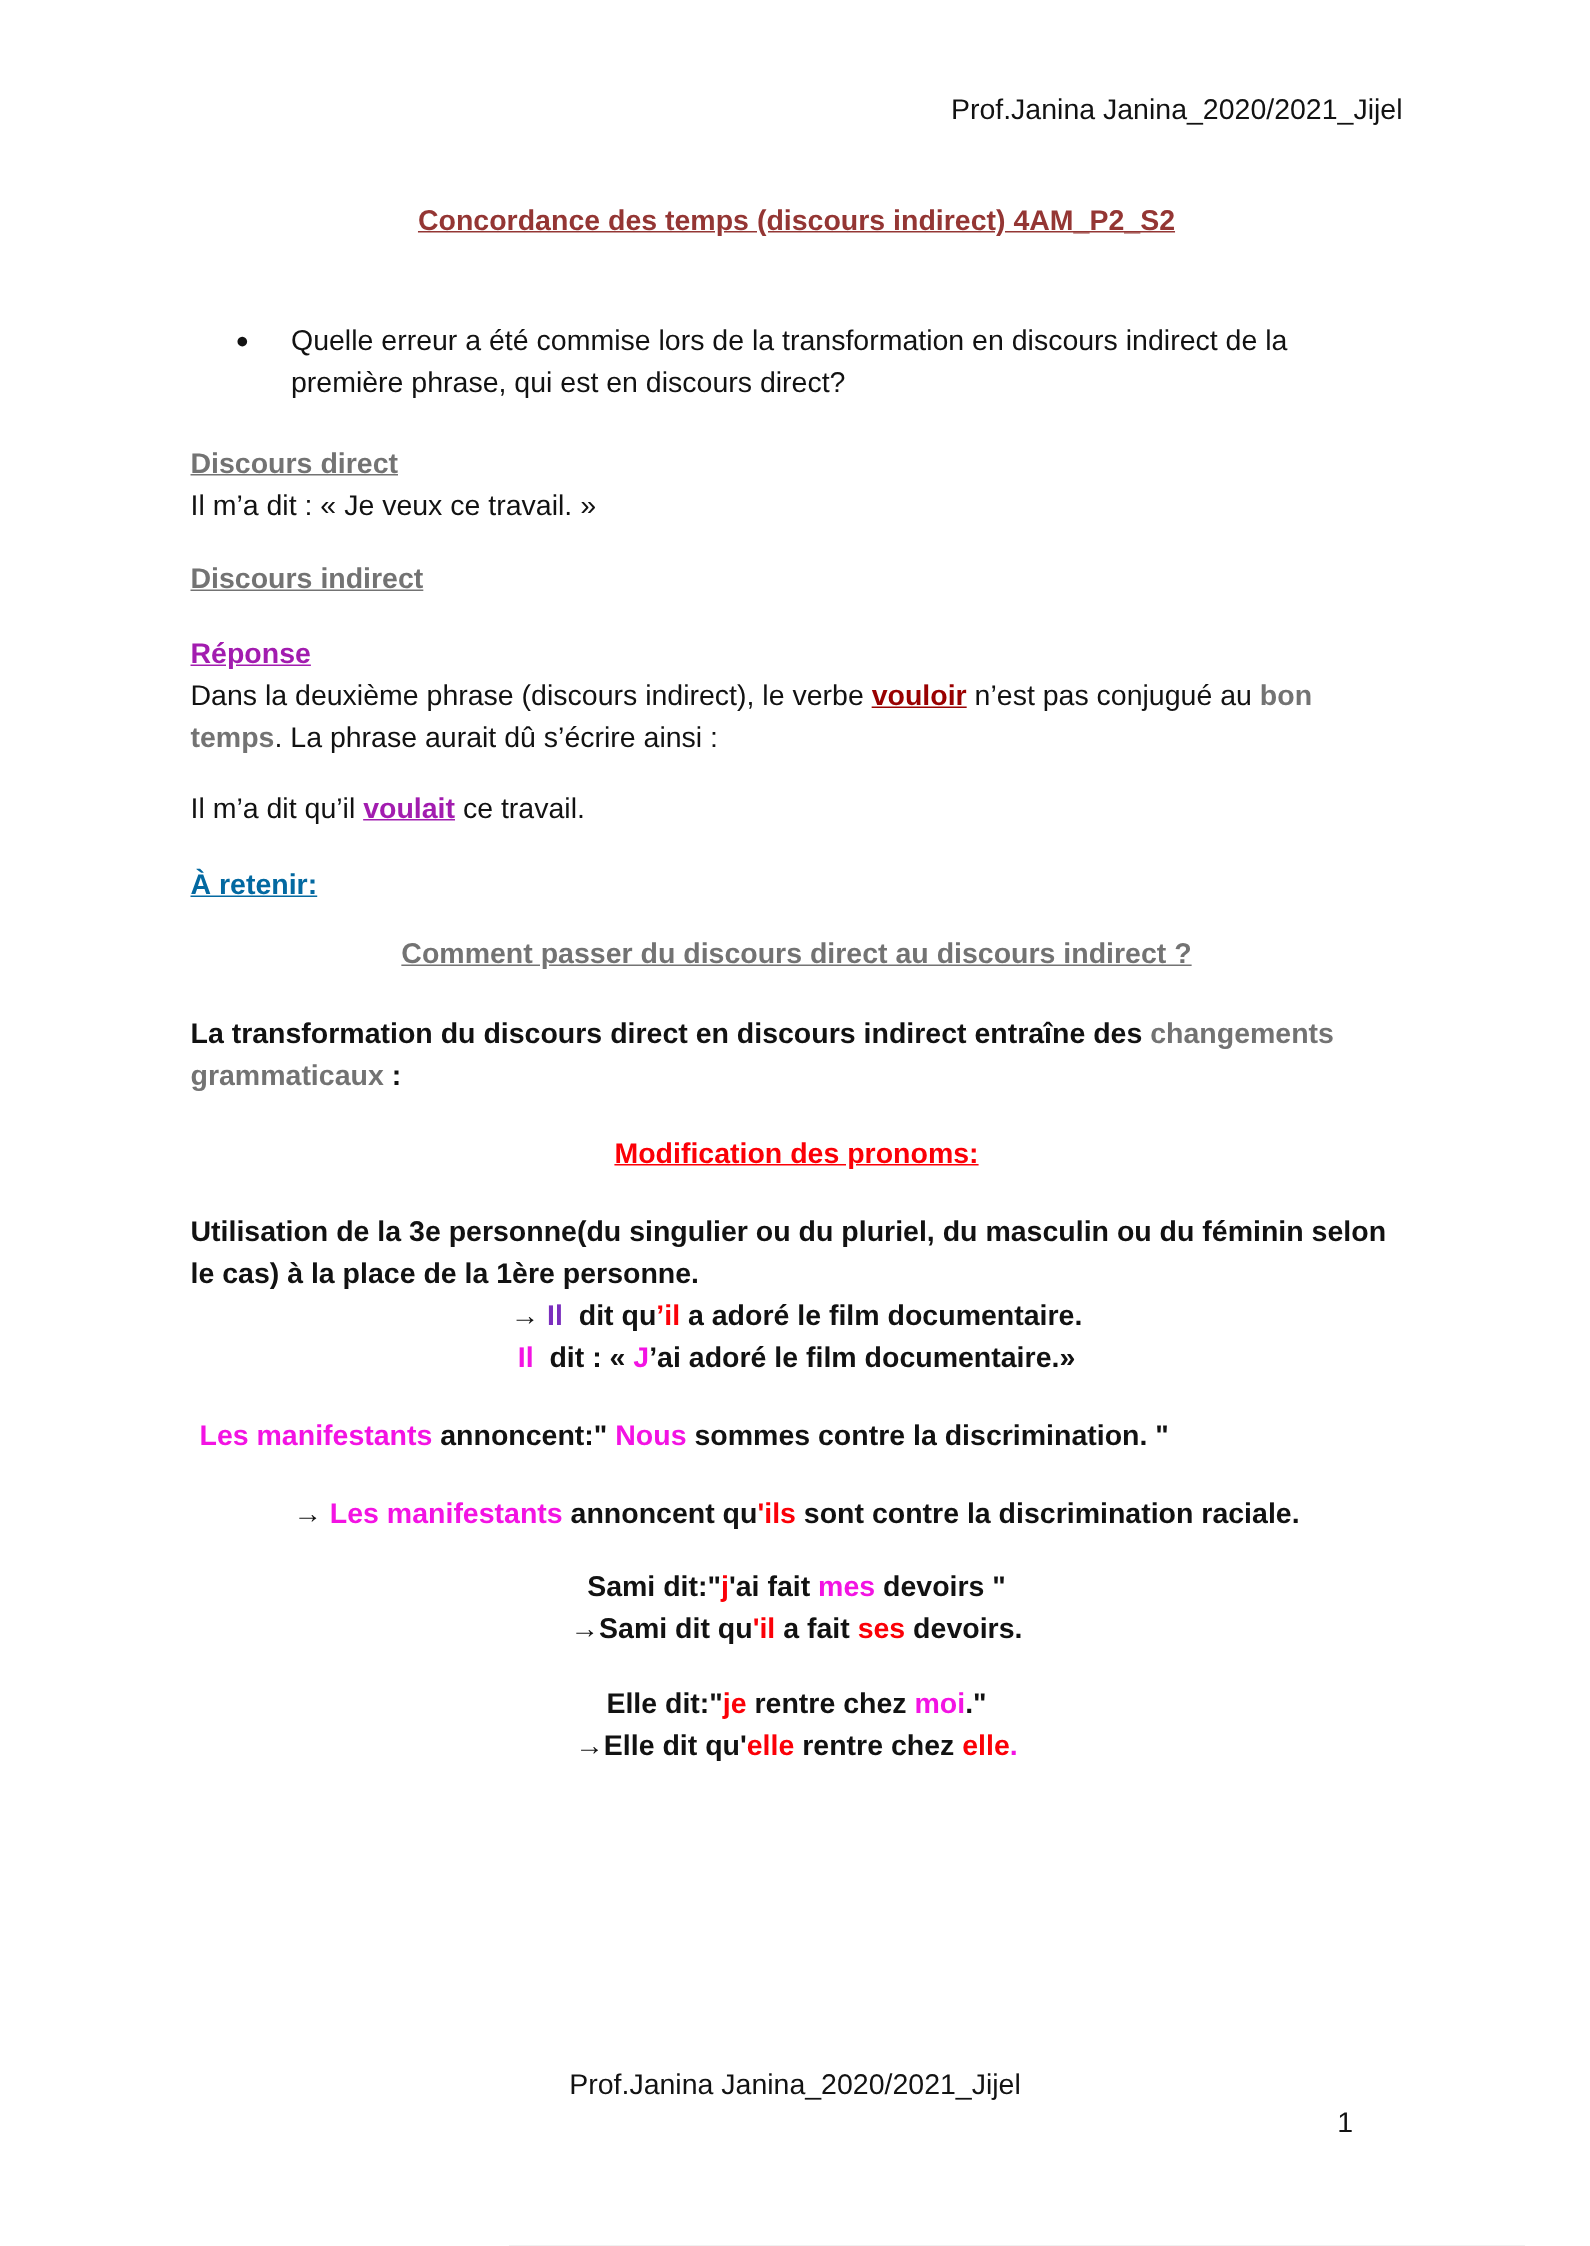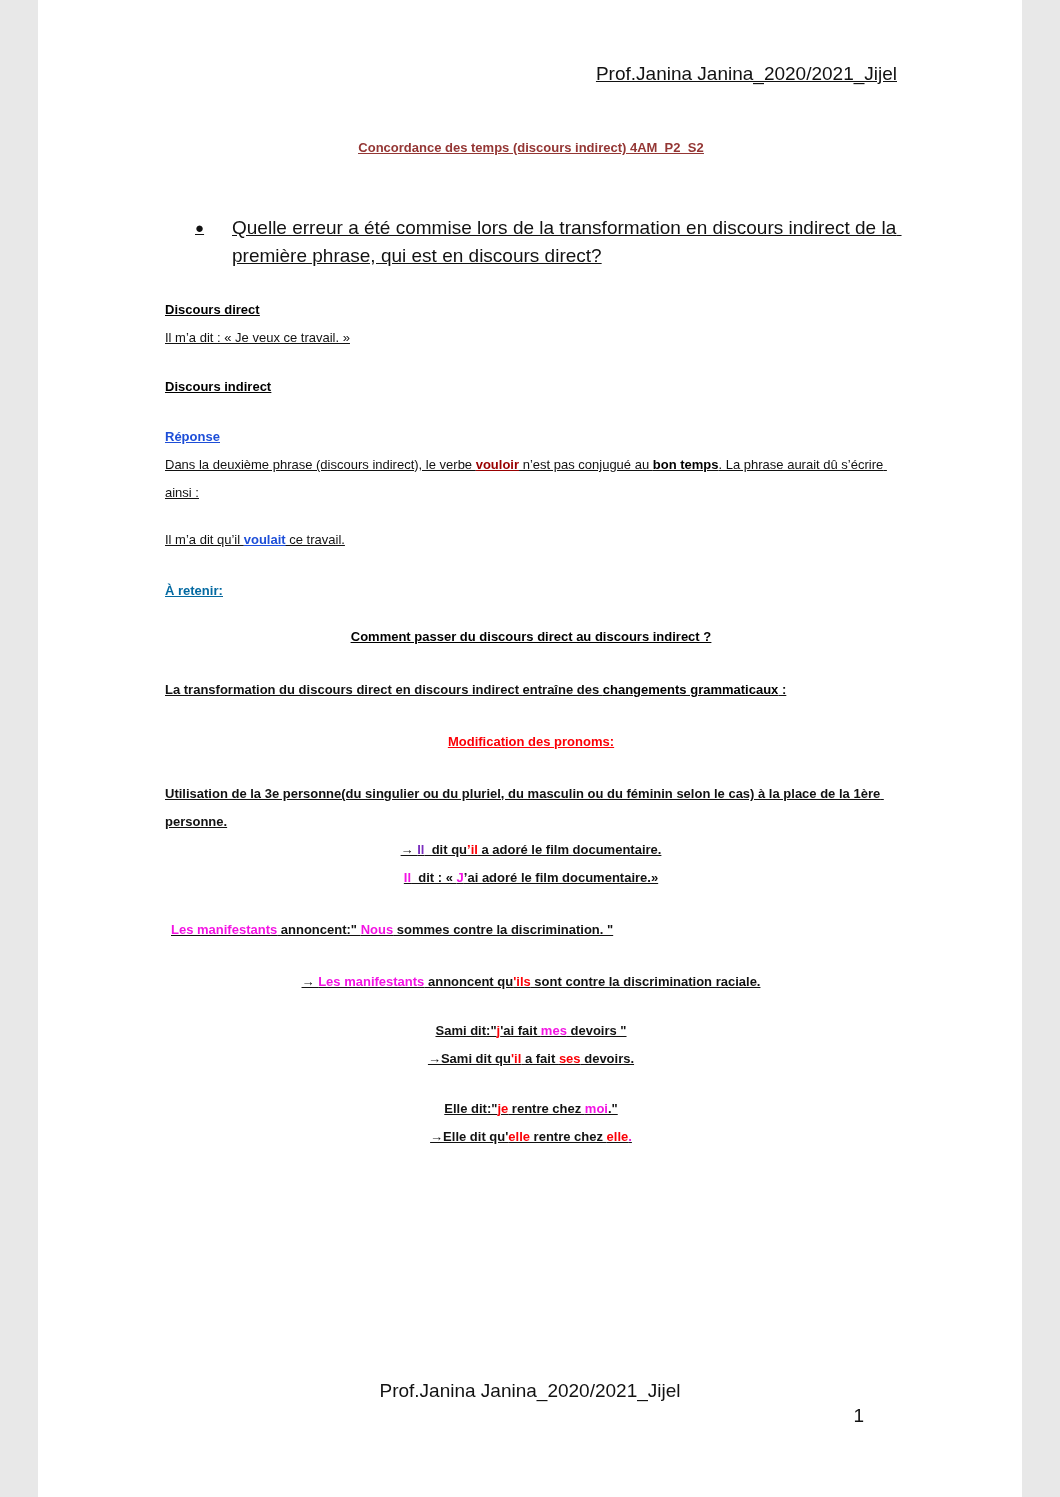--- a/index.html
+++ b/index.html
@@ -1,35 +1,35 @@
 <!DOCTYPE html>
 <html><head>
 <meta charset="utf-8">
 <style>
   html,body{margin:0;padding:0;background:#e8e8e8;}
   .page{
-    width:984px;height:1497px;background:#ffffff;position:relative;
+    width:1060px;height:1497px;background:#ffffff;position:relative;
     font-family:"Liberation Sans",sans-serif;color:#121212;
-    font-size:19px;line-height:28px;overflow:hidden;margin:0 auto;text-decoration:underline;
+    font-size:19px;line-height:28px;overflow:hidden;margin:0 auto;
   }
   .content{padding:0 125px 0 127px;}
   .pre{white-space:pre-wrap;}
   .b{font-weight:bold;}
   .u{text-decoration:underline;}
   .center{text-align:center;}
   .right{text-align:right;}
   .maroon{color:#943634;}
-  .blue{color:#000000;}
-  .green{color:#1d4ed8;}
+  .blue{color:#737373;}
+  .green{color:#a21caf;}
   .darkred{color:#990000;}
   .aret{color:#0369a1;}
   .red{color:#fb0007;}
   .magenta{color:#f313e3;}
   .purple{color:#7b2fbe;}
-  p,h1,h2,h3{margin:0;font-size:13px;line-height:28px;}
+  p,h1,h2,h3{margin:0;font-size:19px;line-height:28px;}
   .header-line{padding-top:60px;}
   .title-line{margin-top:46px;}
   .bullet-row{margin-top:52px;display:flex;}
   .bullet-dot{width:37px;flex:0 0 37px;padding-left:30px;font-size:15px;}
   .bullet-text{flex:1;}
   .h-dd{margin-top:26px;}
   .h-di{margin-top:21px;}
   .h-rep{margin-top:22px;}
   .corrected{margin-top:19px;}
   .aretenir{margin-top:23px;}

